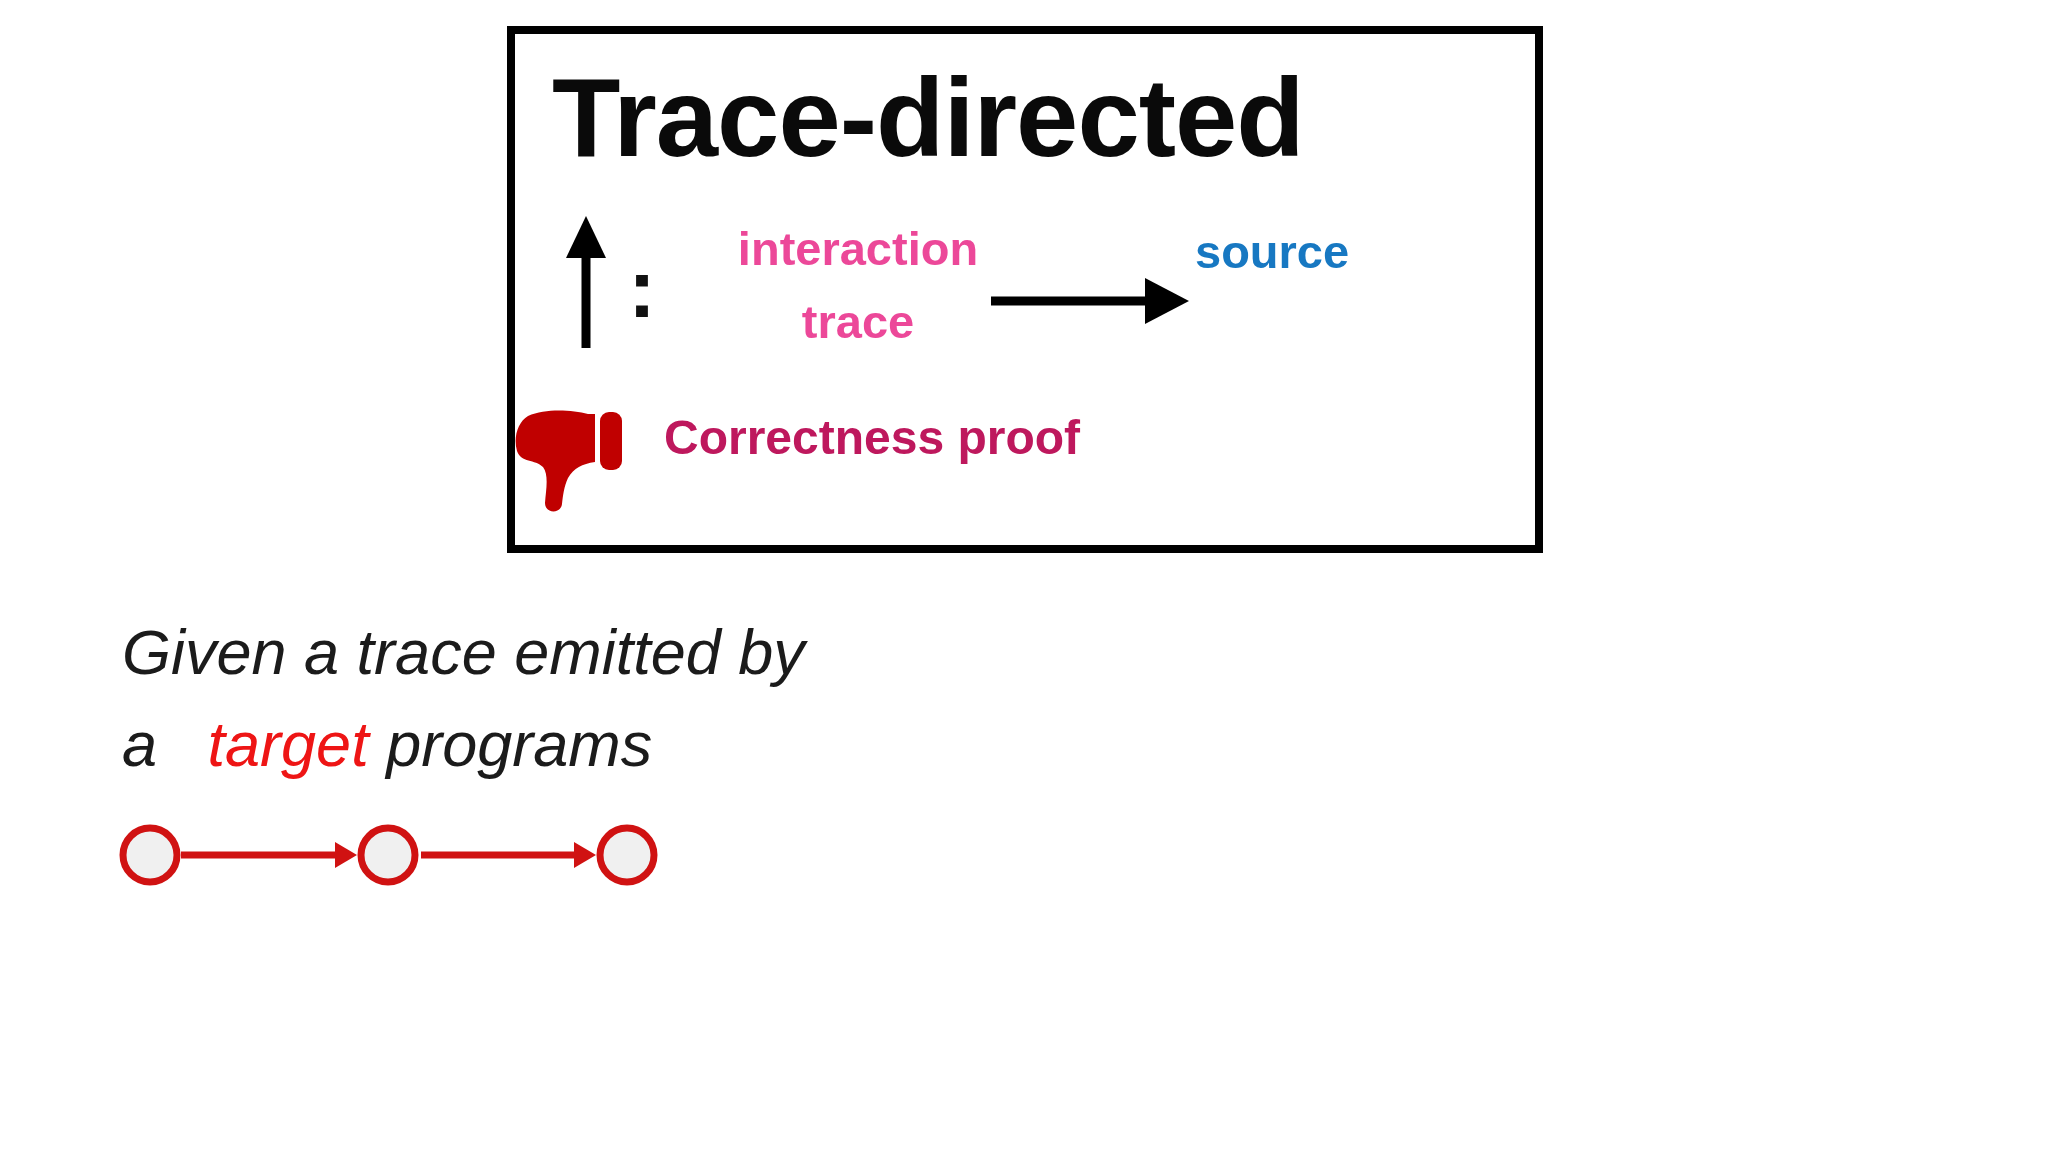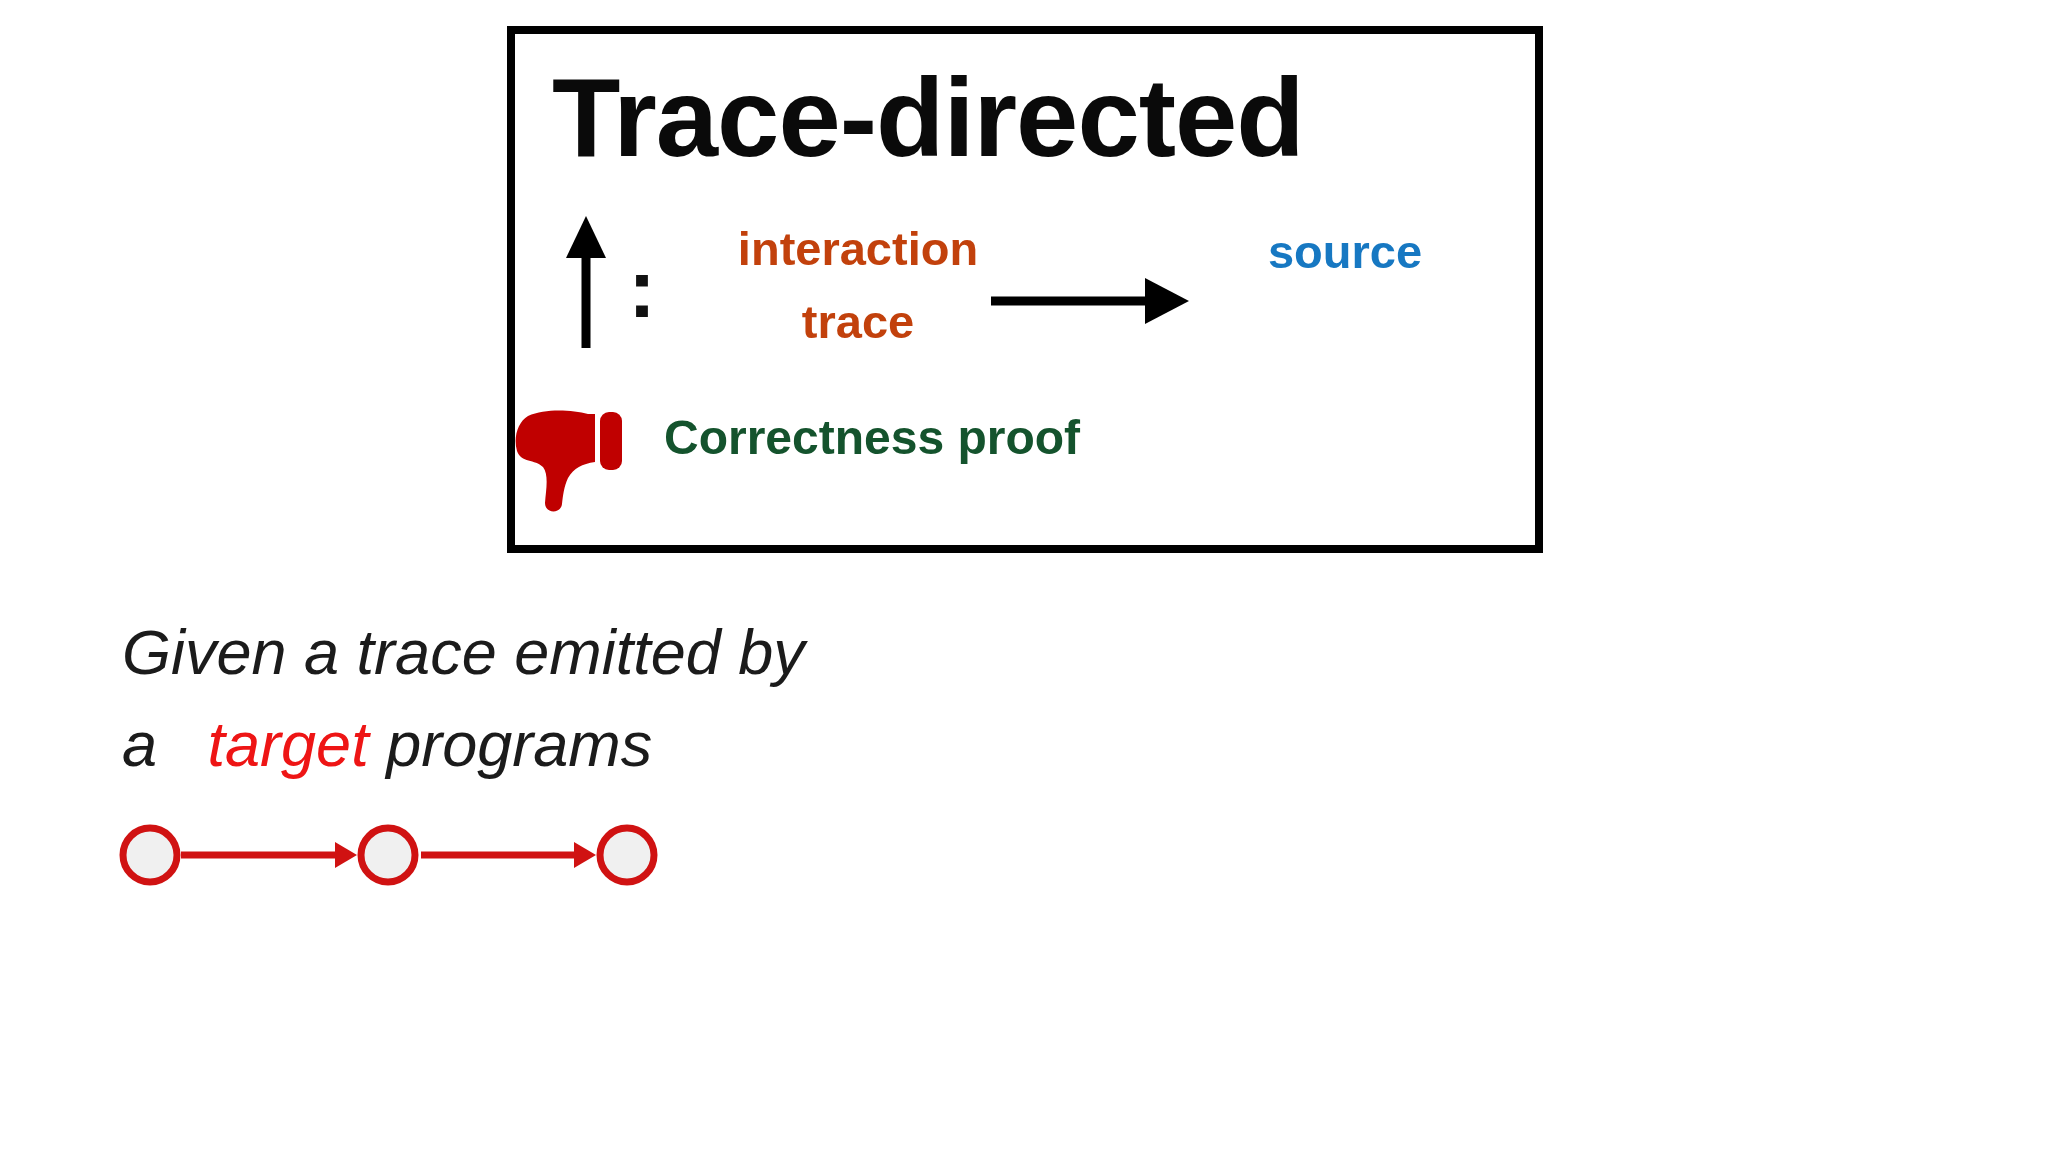--- a/index.html
+++ b/index.html
@@ -18,35 +18,35 @@
     left:507px;top:26px;width:1036px;height:527px;
     border:8px solid #000;box-sizing:border-box;background:#fff;
   }
   .box-title{
     left:552px;top:62px;
     font-size:112px;font-weight:bold;color:#0a0a0a;
     line-height:1;letter-spacing:-1px;white-space:nowrap;text-align:right;
   }
   .io-input{
     left:708px;top:212px;width:300px;
-    font-size:47px;font-weight:bold;color:#c2410c;
+    font-size:47px;font-weight:bold;color:#ec4899;
     line-height:73px;text-align:center;
   }
   .io-colon{
     left:628px;top:246px;
     font-size:84px;font-weight:bold;color:#111;line-height:1;
   }
   .io-output{
     left:1195px;top:216px;width:300px;
     font-size:47px;font-weight:bold;color:#1778c2;
-    line-height:72px;text-align:center;
+    line-height:72px;text-align:left;
   }
   .verdict-text{
     left:664px;top:399px;
-    font-size:48px;font-weight:bold;color:#14532d;
+    font-size:48px;font-weight:bold;color:#be185d;
     line-height:77px;white-space:nowrap;
   }
 
   
   .caption{
     left:122px;top:606px;
     font-size:63px;color:#1b1b1b;
     line-height:92px;white-space:nowrap;font-style:italic;
   }
   .caption .hl{color:#ee1515;margin-left:33px;}

